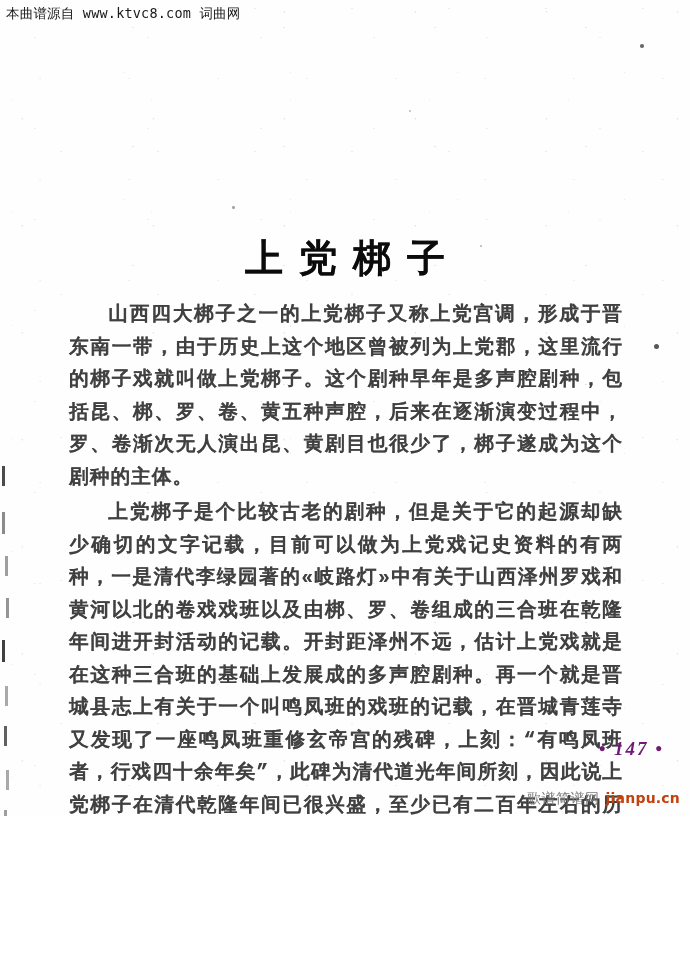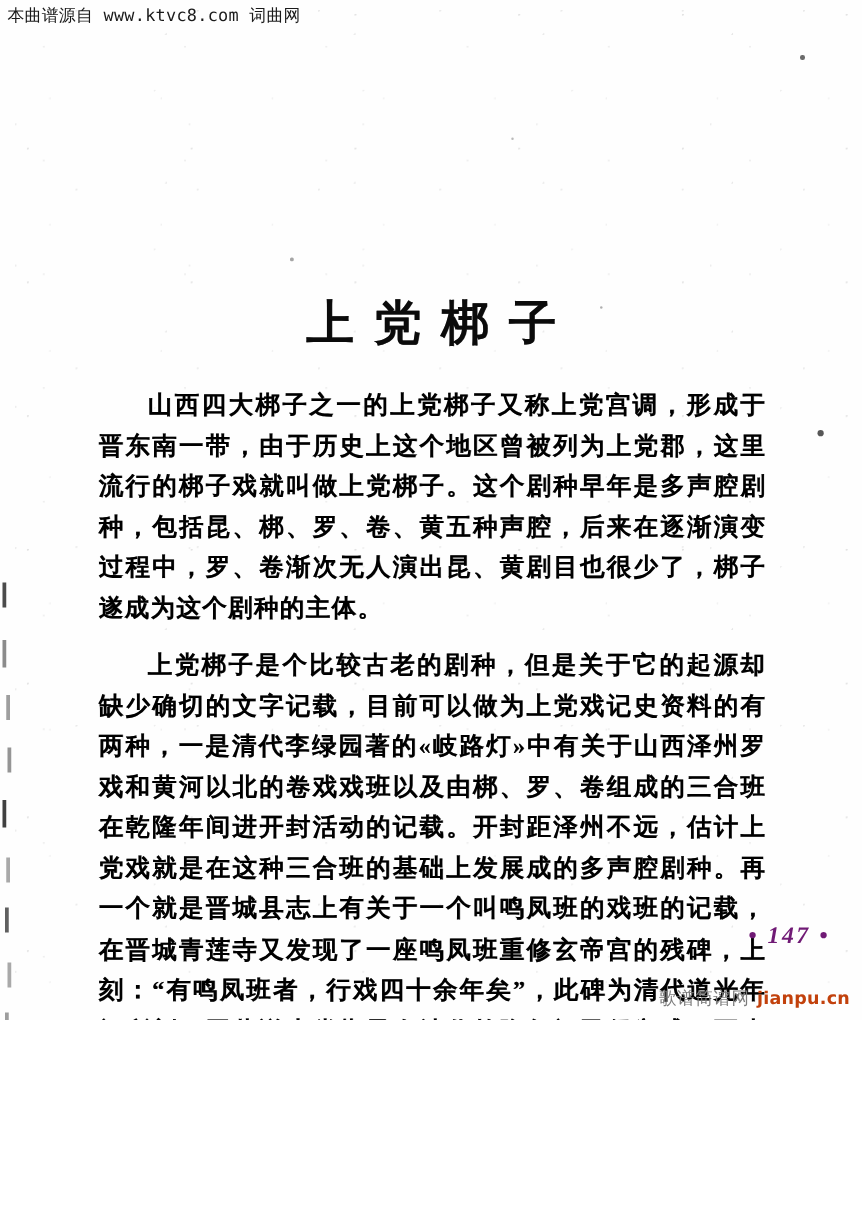--- a/index.html
+++ b/index.html
@@ -70,29 +70,29 @@
 
   
   #body-column {
     position: absolute;
     left: 66px;
     top: 296px;
     width: 560px;
   }
 
   .para {
-    margin: 13px;
+    margin: 3px;
     text-indent: 2em;
     font-size: 19.6px;
     line-height: 32.5px;
     letter-spacing: 1.1px;
     text-align: justify;
     text-justify: inter-ideograph;
-    color: #000000;
-    font-family: Liberation Serif, serif;
+    color: #404040;
+    font-family: Liberation Mono, monospace;
     font-weight: 700;
     text-shadow: .3px 0 0 rgba(0,0,0,.5);
   }
 
   
   #page-folio {
     position: absolute;
     right: 26px;
     bottom: 56px;
     font-family: "Liberation Serif", "DejaVu Serif", serif;

